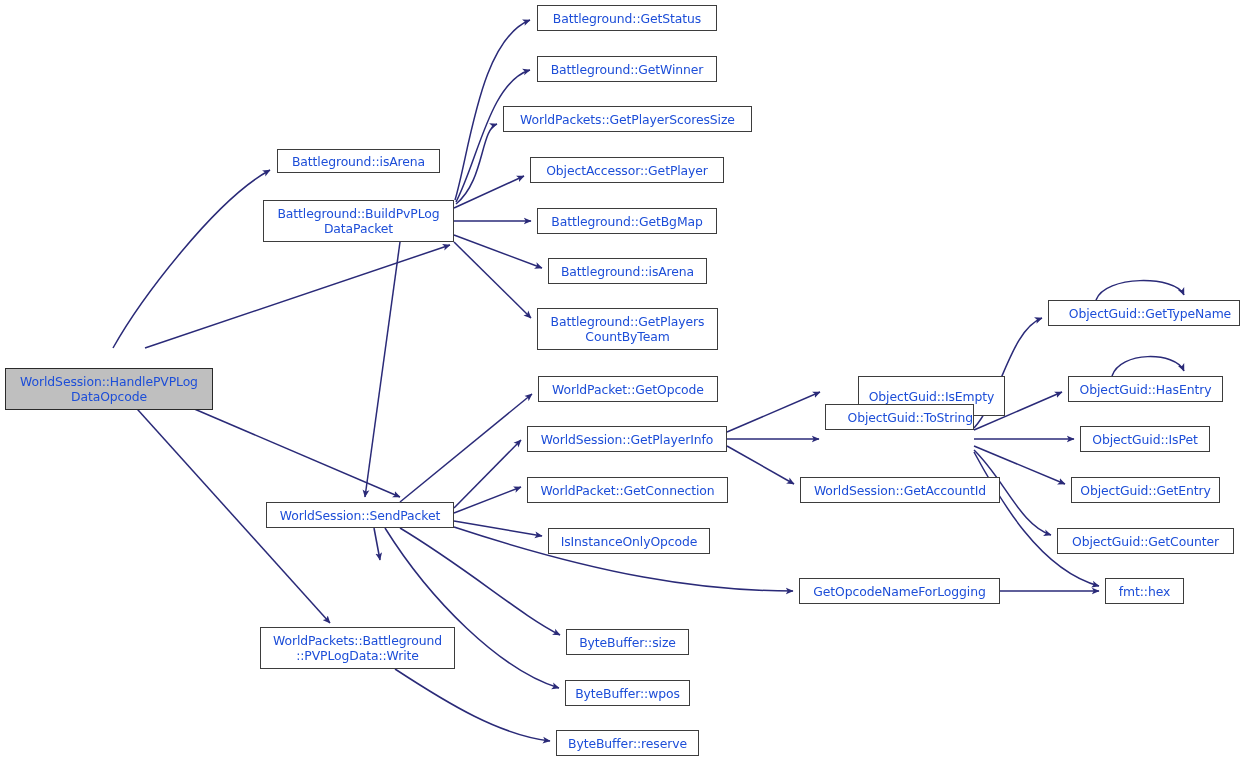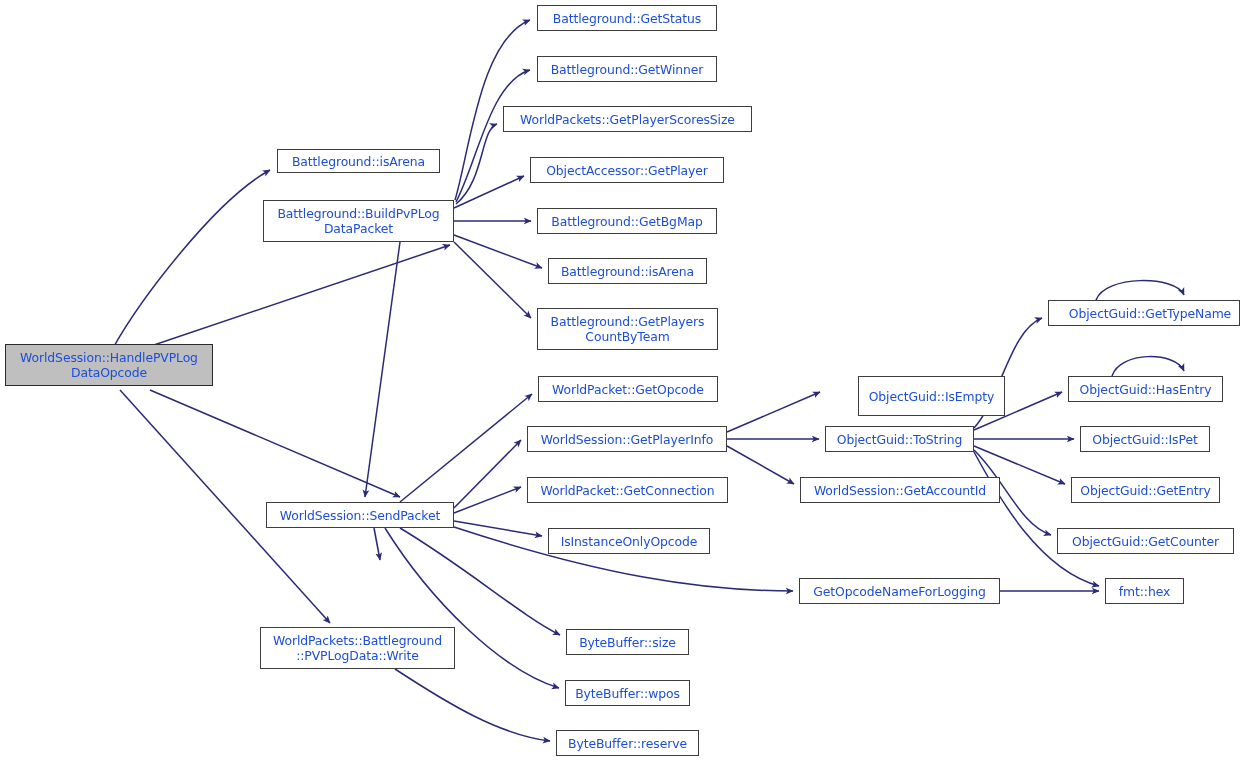--- a/index.html
+++ b/index.html
@@ -85,21 +85,21 @@
         <path d="M974,439 L1074,439" fill="none" stroke="#2a2a78" stroke-width="1.5" marker-end="url(#arrowhead)"></path>
         <path d="M974,446 L1065,484" fill="none" stroke="#2a2a78" stroke-width="1.5" marker-end="url(#arrowhead)"></path>
         <path d="M974,450 C1005,480 1020,525 1051,535" fill="none" stroke="#2a2a78" stroke-width="1.5" marker-end="url(#arrowhead)"></path>
         <path d="M974,452 C1000,500 1040,570 1099,586" fill="none" stroke="#2a2a78" stroke-width="1.5" marker-end="url(#arrowhead)"></path>
         <path d="M1000,591 L1099,591" fill="none" stroke="#2a2a78" stroke-width="1.5" marker-end="url(#arrowhead)"></path>
         <path d="M1096,300 C1105,275 1175,275 1184,295" fill="none" stroke="#2a2a78" stroke-width="1.5" marker-end="url(#arrowhead)"></path>
         <path d="M1112,376 C1120,351 1175,351 1184,371" fill="none" stroke="#2a2a78" stroke-width="1.5" marker-end="url(#arrowhead)"></path>
       </g>
   </svg>
   <div id="nodes-group">
-      <div class="node root" style="left: 5px; top: 344px; width: 208px; height: 42px;"><span>WorldSession::HandlePVPLog
+      <div class="node root" style="left: 5px; top: 368px; width: 208px; height: 42px;"><span>WorldSession::HandlePVPLog
 DataOpcode</span></div>
       <div class="node" style="left: 277px; top: 149px; width: 163px; height: 24px;"><span>Battleground::isArena</span></div>
       <div class="node" style="left: 263px; top: 200px; width: 191px; height: 42px;"><span>Battleground::BuildPvPLog
 DataPacket</span></div>
       <div class="node" style="left: 537px; top: 5px; width: 180px; height: 26px;"><span>Battleground::GetStatus</span></div>
       <div class="node" style="left: 537px; top: 56px; width: 180px; height: 26px; text-align: right;"><span>Battleground::GetWinner</span></div>
       <div class="node" style="left: 503px; top: 106px; width: 249px; height: 26px;"><span>WorldPackets::GetPlayerScoresSize</span></div>
       <div class="node" style="left: 530px; top: 157px; width: 194px; height: 26px;"><span>ObjectAccessor::GetPlayer</span></div>
       <div class="node" style="left: 537px; top: 208px; width: 180px; height: 26px;"><span>Battleground::GetBgMap</span></div>
       <div class="node" style="left: 548px; top: 258px; width: 159px; height: 26px;"><span>Battleground::isArena</span></div>
@@ -109,21 +109,21 @@
       <div class="node" style="left: 527px; top: 426px; width: 200px; height: 26px;"><span>WorldSession::GetPlayerInfo</span></div>
       <div class="node" style="left: 527px; top: 477px; width: 201px; height: 26px;"><span>WorldPacket::GetConnection</span></div>
       <div class="node" style="left: 548px; top: 528px; width: 162px; height: 26px;"><span>IsInstanceOnlyOpcode</span></div>
       <div class="node" style="left: 266px; top: 502px; width: 188px; height: 26px;"><span>WorldSession::SendPacket</span></div>
       <div class="node" style="left: 260px; top: 627px; width: 195px; height: 42px;"><span>WorldPackets::Battleground
 ::PVPLogData::Write</span></div>
       <div class="node" style="left: 566px; top: 629px; width: 123px; height: 26px;"><span>ByteBuffer::size</span></div>
       <div class="node" style="left: 565px; top: 680px; width: 125px; height: 26px;"><span>ByteBuffer::wpos</span></div>
       <div class="node" style="left: 556px; top: 730px; width: 143px; height: 26px;"><span>ByteBuffer::reserve</span></div>
       <div class="node" style="left: 826px; top: 376px; width: 147px; height: 40px; margin-left: 32px;"><span>ObjectGuid::IsEmpty</span></div>
-      <div class="node" style="left: 825px; top: 426px; width: 149px; height: 26px;"><span>ObjectGuid::ToString</span></div>
+      <div class="node" style="left: 825px; top: 404px; width: 149px; height: 26px; justify-content: flex-end;"><span>ObjectGuid::ToString</span></div>
       <div class="node" style="left: 800px; top: 477px; width: 200px; height: 26px;"><span>WorldSession::GetAccountId</span></div>
       <div class="node" style="left: 799px; top: 578px; width: 201px; height: 26px;"><span>GetOpcodeNameForLogging</span></div>
       <div class="node" style="left: 1048px; top: 300px; width: 192px; height: 26px; padding-left: 12px;"><span>ObjectGuid::GetTypeName</span></div>
       <div class="node" style="left: 1068px; top: 376px; width: 155px; height: 26px;"><span>ObjectGuid::HasEntry</span></div>
       <div class="node" style="left: 1080px; top: 426px; width: 130px; height: 26px;"><span>ObjectGuid::IsPet</span></div>
       <div class="node" style="left: 1071px; top: 477px; width: 149px; height: 26px;"><span>ObjectGuid::GetEntry</span></div>
       <div class="node" style="left: 1057px; top: 528px; width: 177px; height: 26px;"><span>ObjectGuid::GetCounter</span></div>
       <div class="node" style="left: 1105px; top: 578px; width: 79px; height: 26px;"><span>fmt::hex</span></div>
     </div>
 </div>

